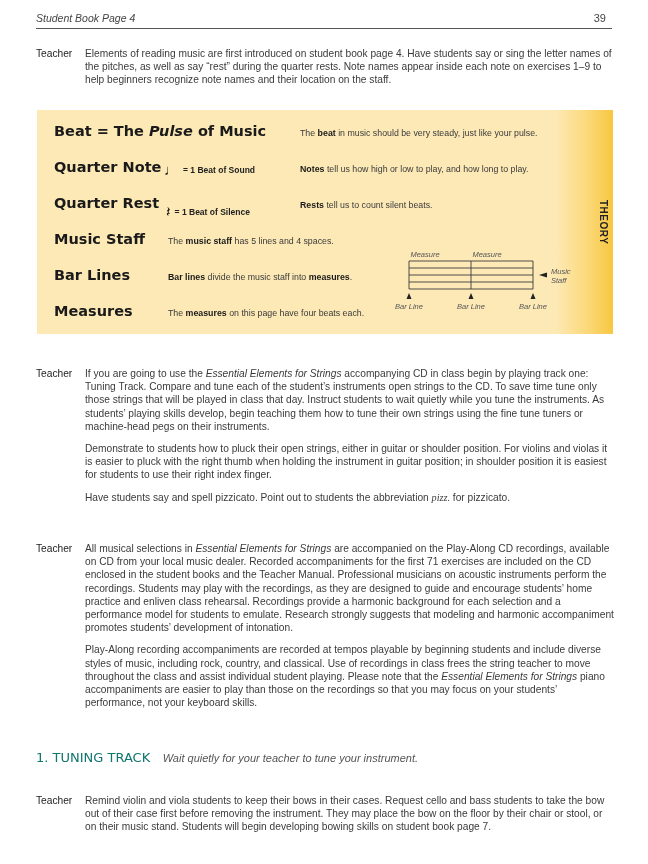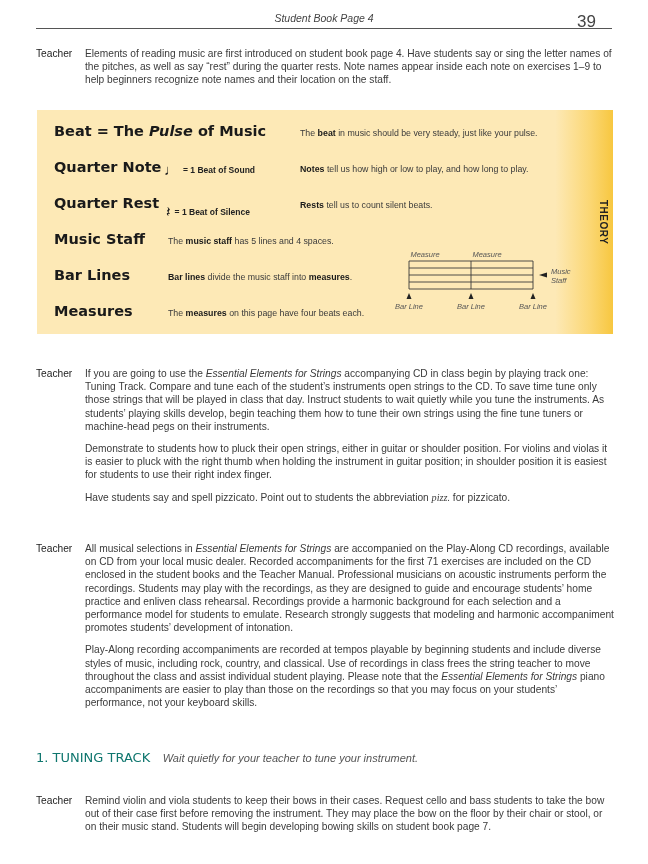--- a/index.html
+++ b/index.html
@@ -1,22 +1,22 @@
 <!DOCTYPE html>
 <html><head>
 <meta charset="utf-8">
 <style>
   html, body { margin: 0; padding: 0; background: #ffffff; }
   body { width: 648px; height: 864px; position: relative; overflow: hidden;
          font-family: "Liberation Sans", sans-serif; color: #3a3a3a; }
   .header { position: absolute; left: 36px; top: 10px; width: 576px; height: 18px;
             border-bottom: 1.5px solid #555; }
-  .header-title { position: absolute; left: 0; right: 0; text-align: center; top: 2px;
+  .header-title { position: absolute; left: 0; right: 0; text-align: left; top: 2px;
                   font-style: italic; font-size: 10.5px; color: #444; }
-  .page-num { position: absolute; right: 16px; top: 2px; font-size: 17px; color: #444; }
+  .page-num { position: absolute; right: 6px; top: 2px; font-size: 11px; color: #444; }
 
   .teacher-block { position: absolute; left: 36px; width: 580px; font-size: 10.2px; line-height: 13.2px; }
   .teacher-label { position: absolute; left: 0; top: 0; font-weight: normal; color: #222; }
   .teacher-body { margin-left: 49px; }
   .teacher-body p { margin: 0 0 9px 0; }
   .teacher-body p:last-child { margin-bottom: 0; }
   em { font-style: italic; }
   .pizz { font-family: "Liberation Serif", serif; font-style: italic; }
 
   .theory { position: absolute; left: 37px; top: 110px; width: 576px; height: 224px;

